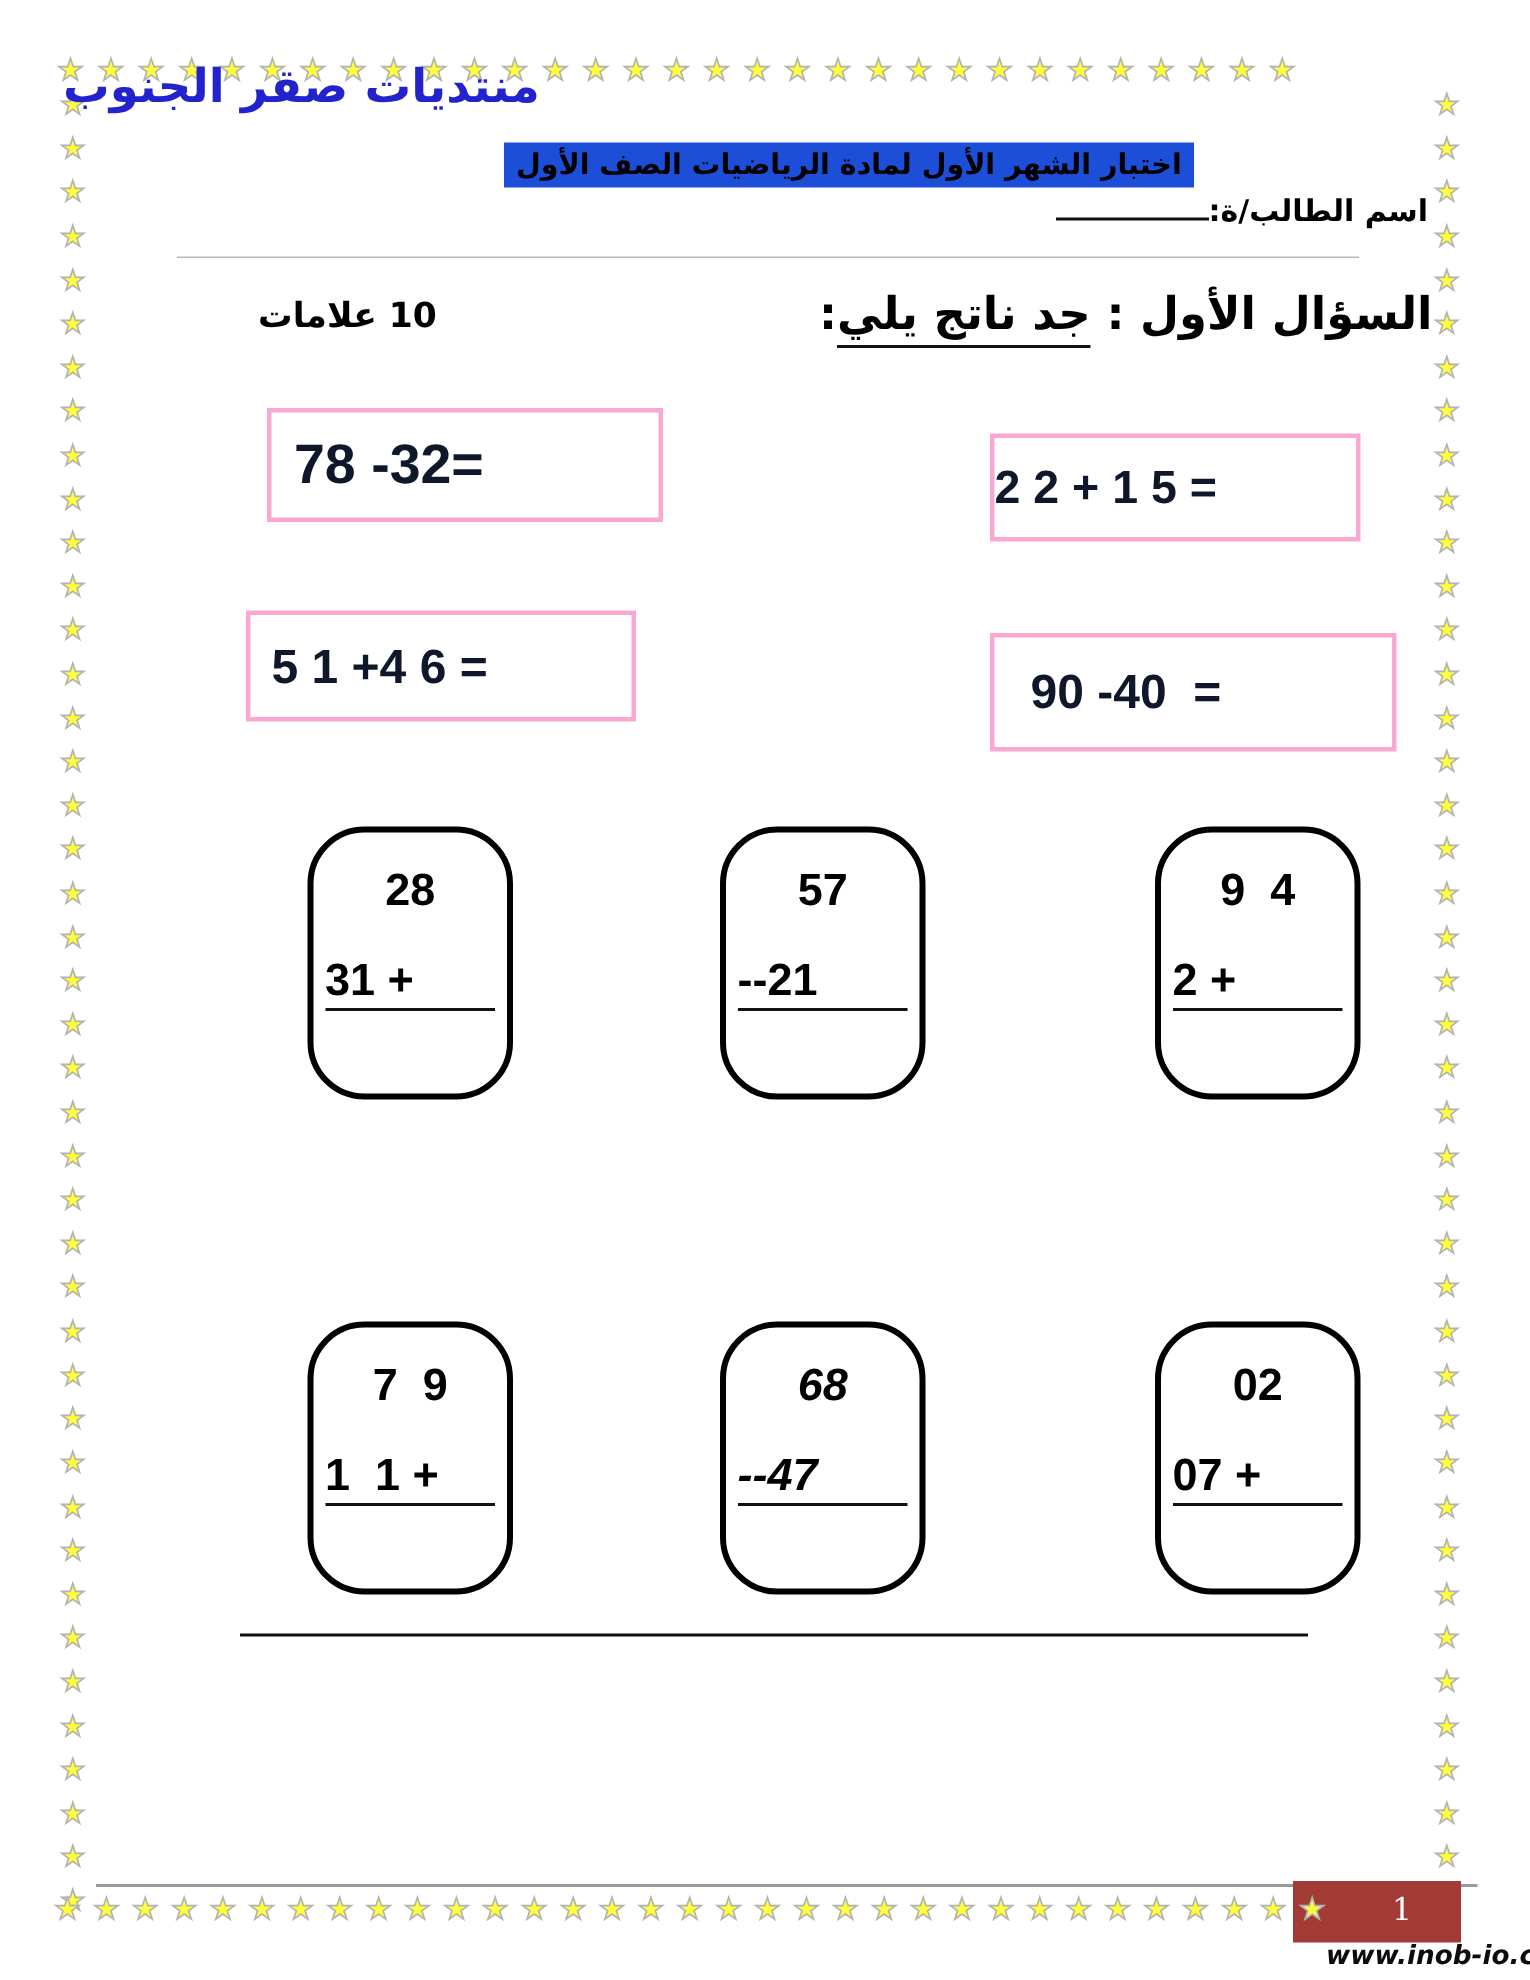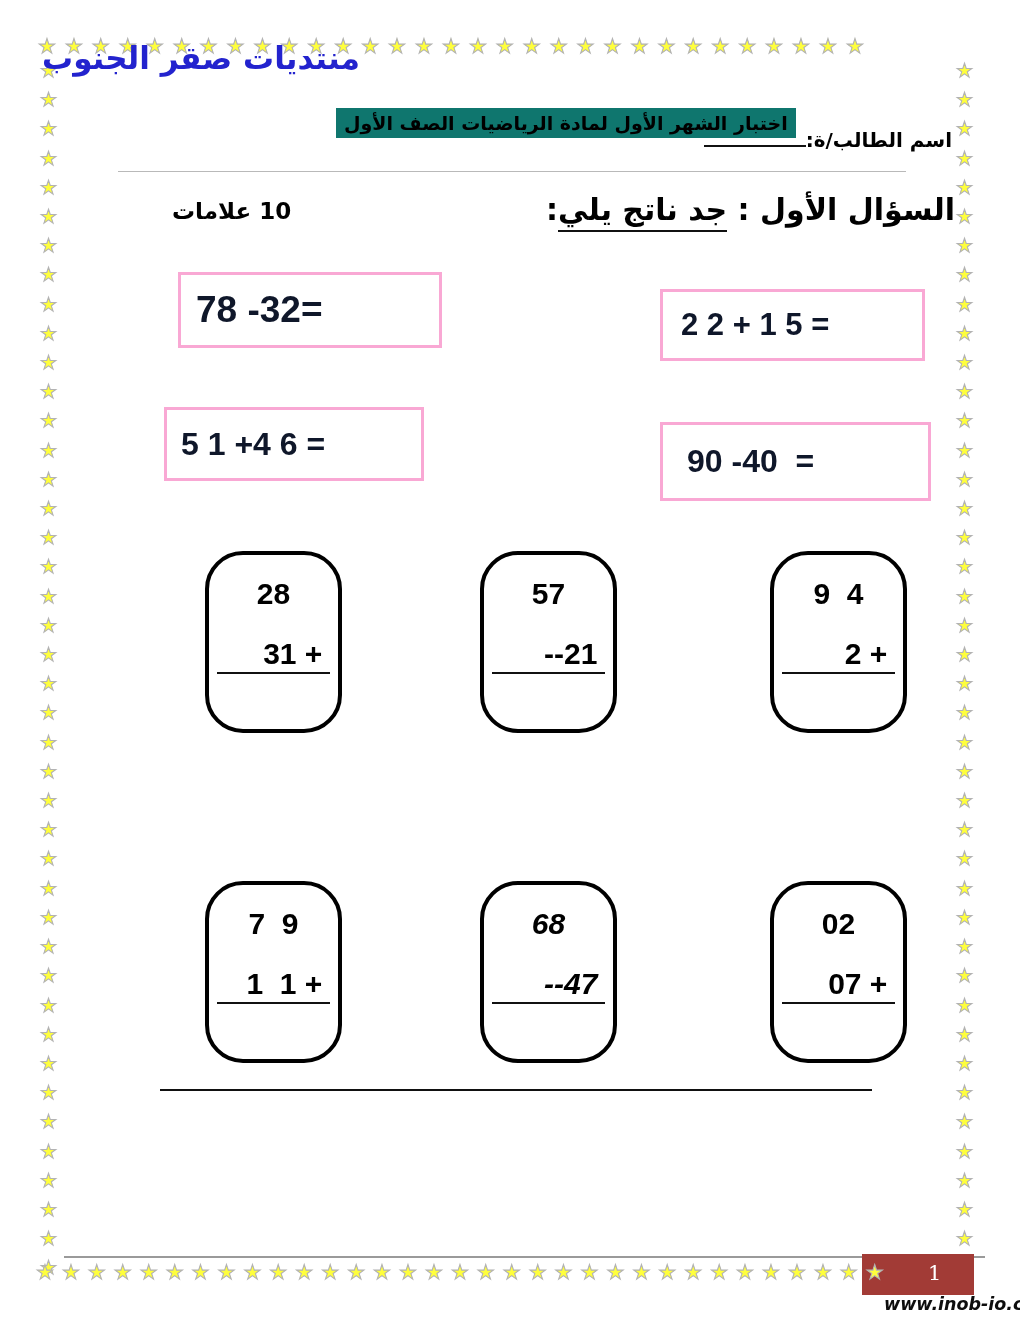--- a/index.html
+++ b/index.html
@@ -17,22 +17,22 @@
   #stars-top{left:38px;top:34px;}
   #stars-bottom{left:36px;top:1260px;letter-spacing:8px;z-index:6;}
   #stars-left{left:40px;top:56px;}
   #stars-right{left:956px;top:56px;}
   
   #site-name{
     position:absolute;left:42px;top:40px;z-index:5;
     color:#2323ce;font-size:31px;font-weight:bold;direction:rtl;white-space:nowrap;
   }
   #exam-title{
-    position:absolute;left:336px;top:108px;z-index:5;
-    background:#0f766e;color:#000;font-weight:bold;font-size:19px;
+    position:absolute;left:336px;top:95px;z-index:5;
+    background:#1d4ed8;color:#000;font-weight:bold;font-size:19px;
     padding:4px 8px;direction:rtl;white-space:nowrap;
   }
   #name-row{
     position:absolute;left:700px;top:128px;width:252px;z-index:5;
     direction:rtl;text-align:right;font-size:20px;font-weight:bold;color:#000;white-space:nowrap;
   }
   #name-blank{
     display:inline-block;width:102px;height:16px;border-bottom:2.2px solid #111;
     vertical-align:baseline;
   }
@@ -50,32 +50,32 @@
     font-size:23px;font-weight:bold;color:#000;
   }
   
   .rect-box{
     position:absolute;border:3px solid #f9a8d4;background:#fff;
     display:flex;align-items:center;z-index:4;
     font-family:"Liberation Sans","DejaVu Sans",sans-serif;font-weight:bold;color:#0f172a;
   }
   .expr{white-space:pre;}
   #hbox-0{left:178px;top:272px;width:243px;height:70px;font-size:37px;padding-left:15px;}
-  #hbox-1{left:660px;top:289px;width:241px;height:66px;font-size:31px;padding-left:18px;}
+  #hbox-1{left:660px;top:289px;width:241px;height:66px;font-size:31px;}
   #hbox-2{left:164px;top:407px;width:240px;height:68px;font-size:32px;padding-left:14px;}
   #hbox-3{left:660px;top:422px;width:241px;height:73px;font-size:32px;padding-left:24px;}
   
   .round-card{
     position:absolute;width:129px;height:174px;border:4.5px solid #000;border-radius:38px;
     background:#fff;z-index:4;
     font-family:"Liberation Sans","DejaVu Sans",sans-serif;font-weight:bold;color:#000;margin-left:25px;
   }
   .card-top{text-align:center;margin-top:22px;font-size:30px;white-space:pre;}
   .card-bottom{
-    margin:26px auto 0;width:82%;text-align:right;padding-right:8px;padding-bottom:1px;
+    margin:26px auto 0;width:82%;padding-right:8px;padding-bottom:1px;
     border-bottom:2.6px solid #111;font-size:30px;white-space:pre;
   }
   #vcard-0{left:180px;top:551px;}
   #vcard-1{left:455px;top:551px;}
   #vcard-2{left:745px;top:551px;}
   #vcard-3{left:180px;top:881px;}
   #vcard-4{left:455px;top:881px;font-style:italic;}
   #vcard-5{left:745px;top:881px;}
   
   #answer-line{position:absolute;left:160px;top:1089px;width:712px;border-top:2.2px solid #111;z-index:4;}

